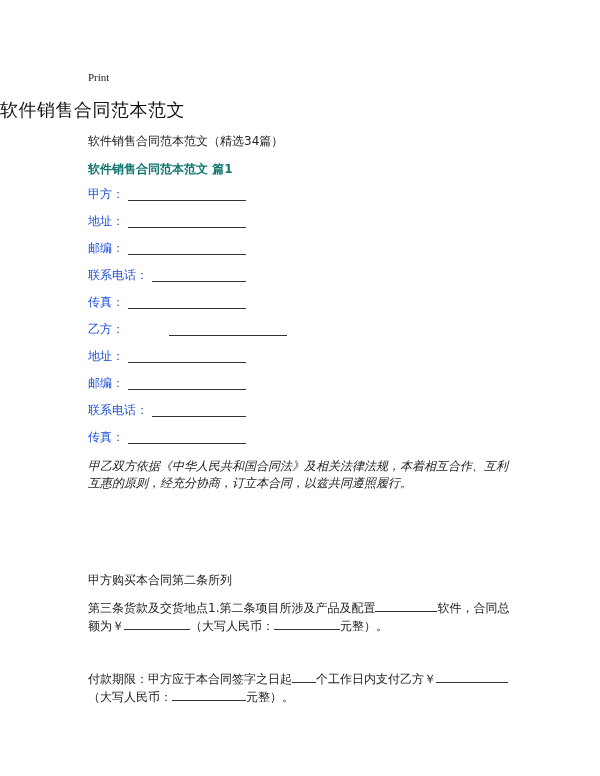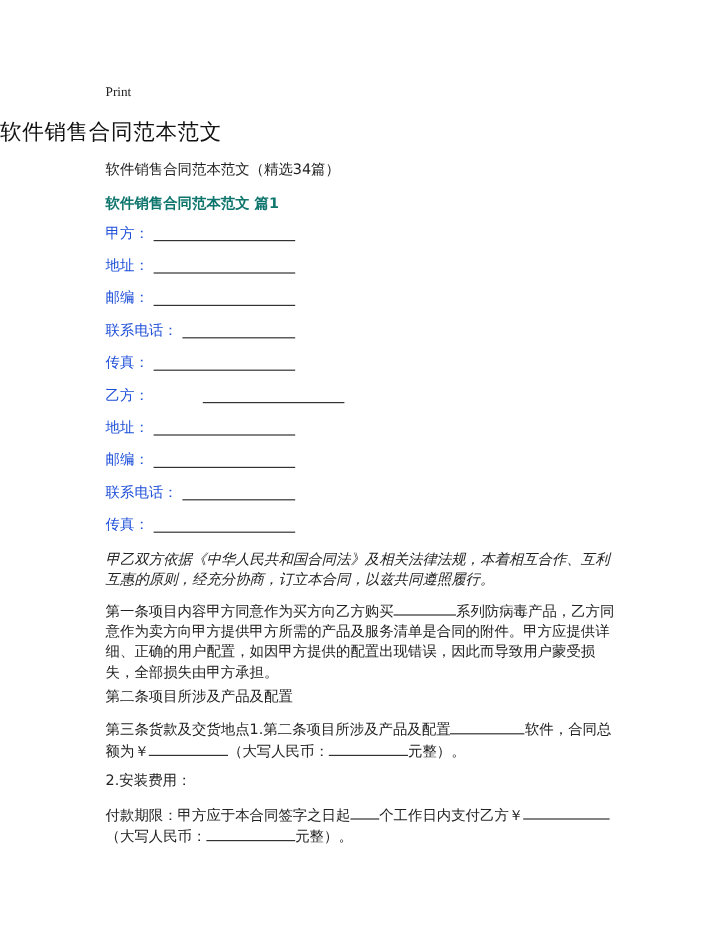--- a/index.html
+++ b/index.html
@@ -135,29 +135,25 @@
     <span class="field-label">联系电话：</span>
     <span class="field-line" style="width:94px;"></span>
   </div>
   <div class="field-row" style="top:429px;">
     <span class="field-label">传真：</span>
     <span class="field-line" style="width:118px;"></span>
   </div>
 
   <div class="para" style="top:458px;font-style:italic;">甲乙双方依据《中华人民共和国合同法》及相关法律法规，本着相互合作、互利互惠的原则，经充分协商，订立本合同，以兹共同遵照履行。</div>
 
-  <div class="para" style="top:500px;">
-    <span>第一条项目内容甲方同意作为买方向乙方购买</span><span class="blank" style="width:52px;"></span><span>系列防病毒产品，乙方同意作为卖方向甲方提供甲方所需的产品及服务清单是合同的附件。甲方应提供详细、正确的用户配置，如因甲方提供的配置出现错误，因此而导致用户蒙受损失，全部损失由甲方承担。</span>
-  </div>
 
-  <div class="para" style="top:572px;">第二条项目所涉及产品及配置</div>
+  <div class="para" style="top:572px;">甲方购买本合同第二条所列</div>
 
   <div class="para" style="top:599px;">
     <span>第三条货款及交货地点1.第二条项目所涉及产品及配置</span><span class="blank" style="width:62px;"></span><span>软件，合同总额为￥</span><span class="blank" style="width:66px;"></span><span>（大写人民币：</span><span class="blank" style="width:66px;"></span><span>元整）。</span>
   </div>
 
-  <div class="para" style="top:642px;">2.安装费用：</div>
 
   <div class="para" style="top:670px;">
     <span>付款期限：甲方应于本合同签字之日起</span><span class="blank" style="width:24px;"></span><span>个工作日内支付乙方￥</span><span class="blank" style="width:72px;"></span><span>（大写人民币：</span><span class="blank" style="width:74px;"></span><span>元整）。</span>
   </div>
 
 </div>
 
 </body></html>

